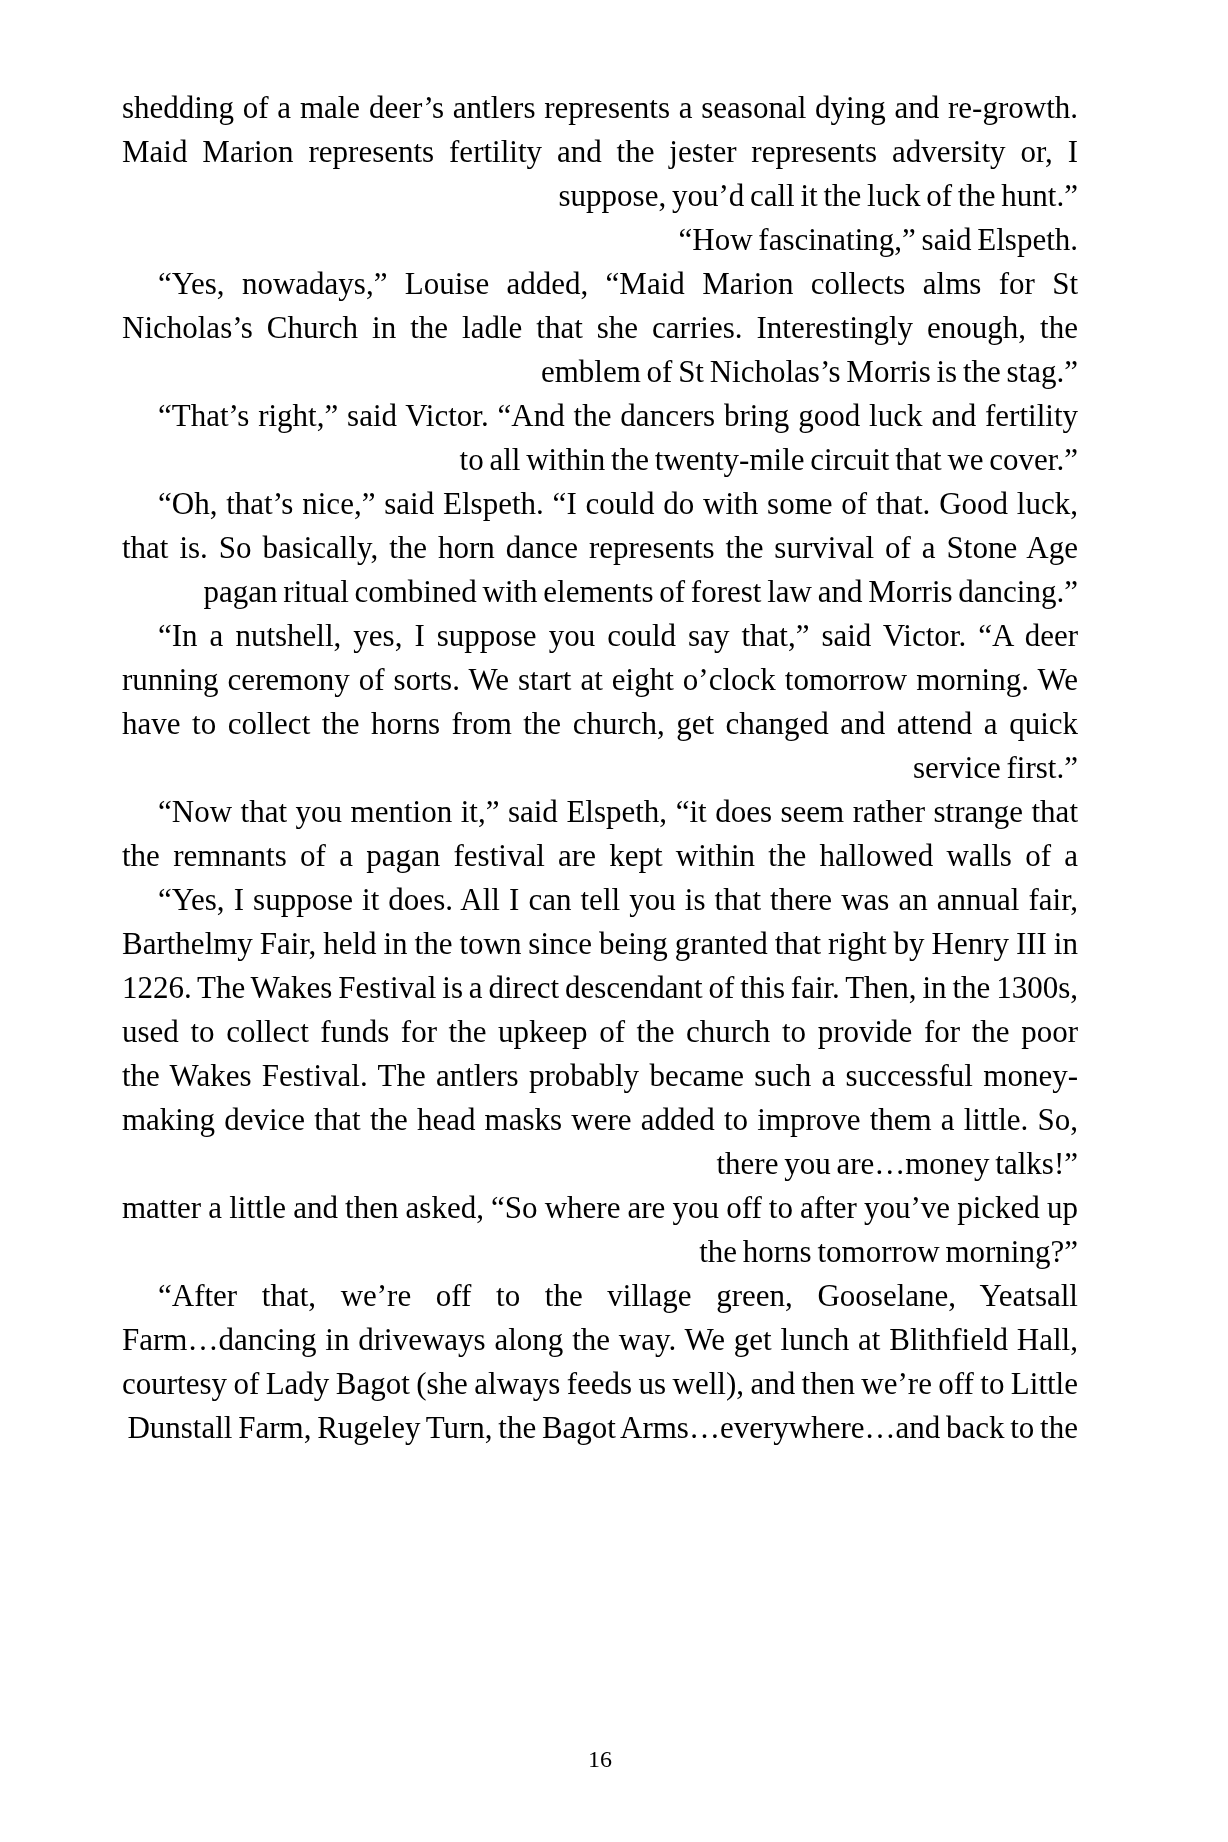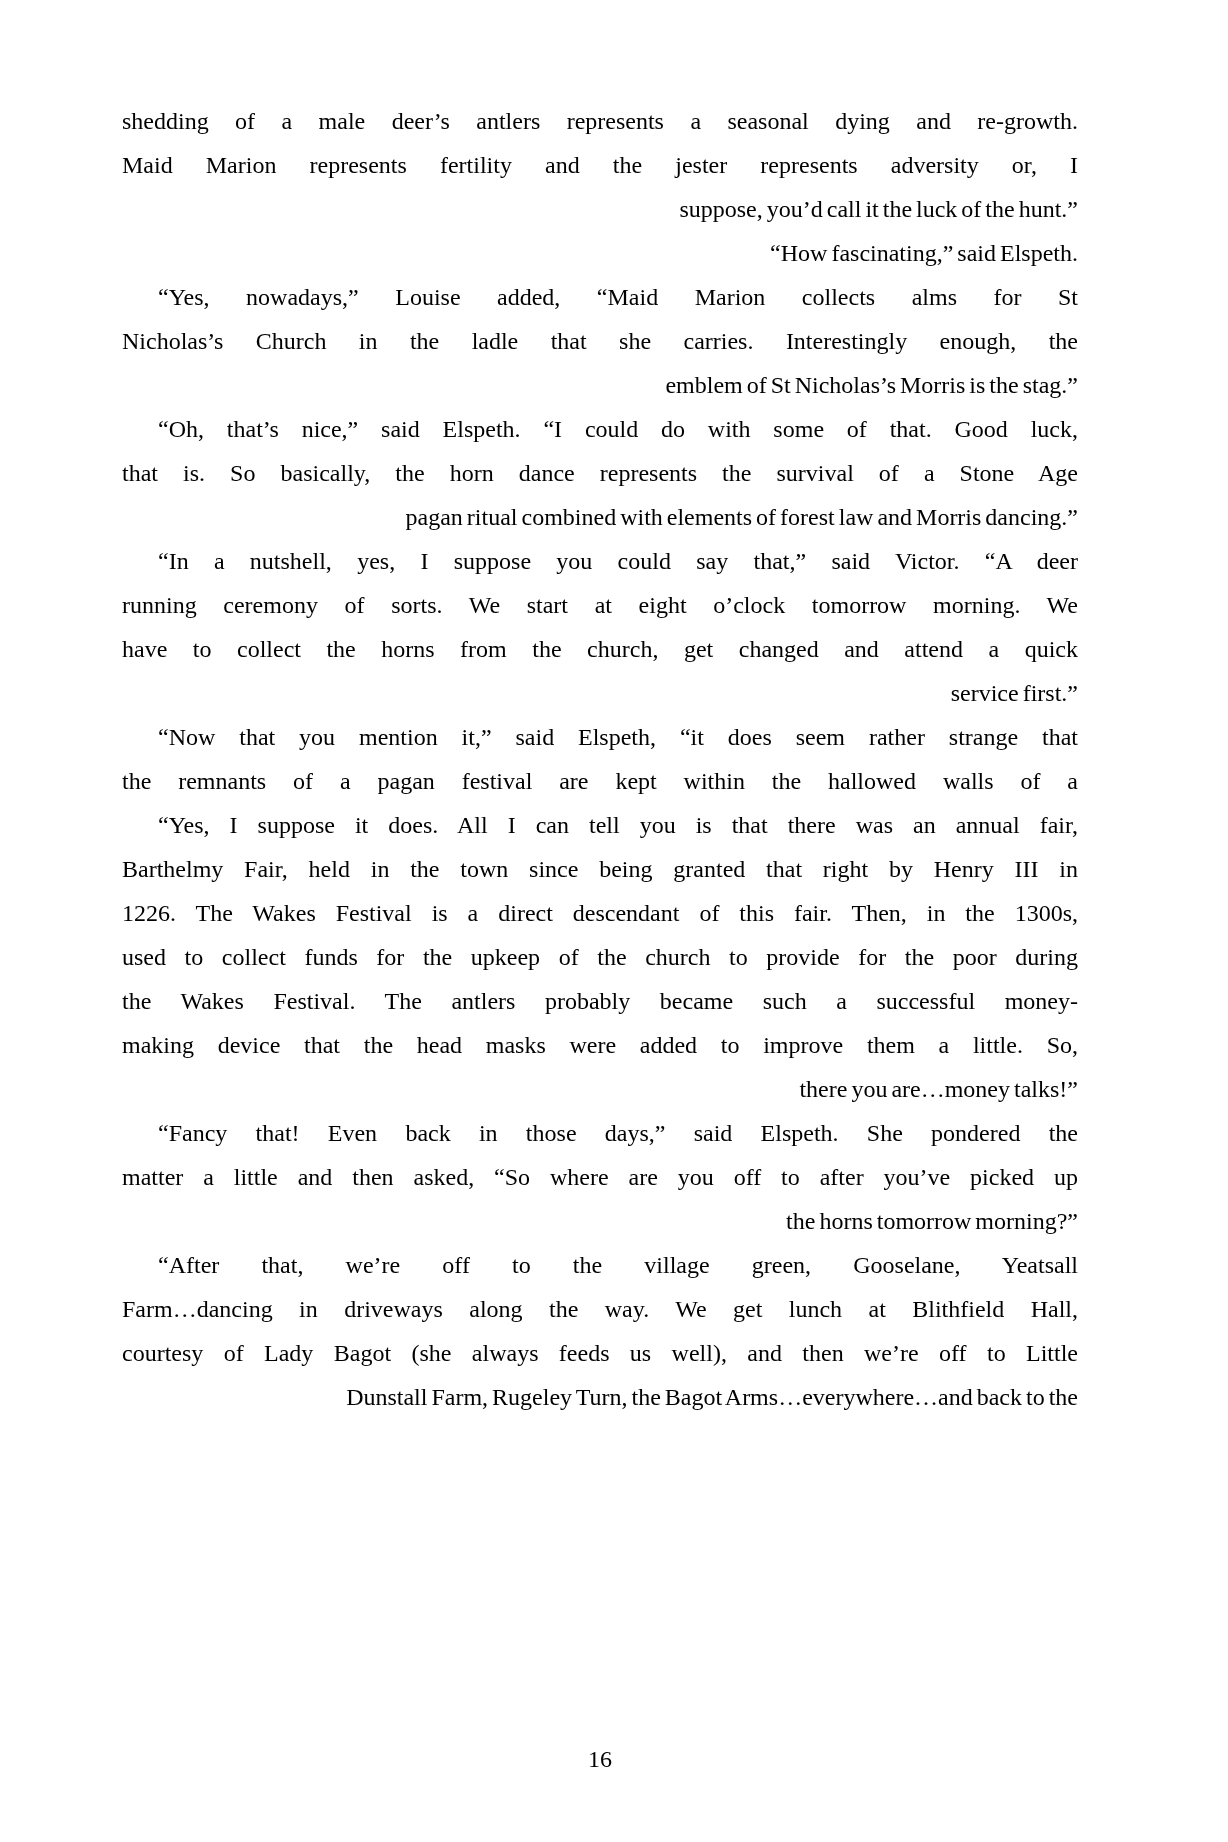--- a/index.html
+++ b/index.html
@@ -12,23 +12,23 @@
     width: 1228px;
     height: 1842px;
     background: #ffffff;
     color: #000000;
     font-family: "Liberation Serif", "DejaVu Serif", serif;
     overflow: hidden;
   }
   .text-block {
     position: absolute;
     left: 122px;
-    top: 99px;
+    top: 86px;
     width: 956px;
-    font-size: 24px;
+    font-size: 31px;
     line-height: 44px;
     word-spacing: -2px;
     hyphens: none;
   }
   .paragraph {
     margin: 0;
     padding: 0;
   }
   .line {
     height: 44px;
@@ -64,20 +64,24 @@
       </div>
       <div class="paragraph">
         <div class="line indent">“How fascinating,” said Elspeth.</div>
       </div>
       <div class="paragraph">
         <div class="line jl indent">“Yes, nowadays,” Louise added, “Maid Marion collects alms for St</div>
         <div class="line jl">Nicholas’s Church in the ladle that she carries. Interestingly enough, the</div>
         <div class="line">emblem of St Nicholas’s Morris is the stag.”</div>
       </div>
       <div class="paragraph">
+        <div class="line jl indent">“That’s right,” said Victor. “And the dancers bring good luck and fertility</div>
+        <div class="line">to all within the twenty-mile circuit that we cover.”</div>
+      </div>
+      <div class="paragraph">
         <div class="line jl indent">“Oh, that’s nice,” said Elspeth. “I could do with some of that. Good luck,</div>
         <div class="line jl">that is. So basically, the horn dance represents the survival of a Stone Age</div>
         <div class="line">pagan ritual combined with elements of forest law and Morris dancing.”</div>
       </div>
       <div class="paragraph">
         <div class="line jl indent">“In a nutshell, yes, I suppose you could say that,” said Victor. “A deer</div>
         <div class="line jl">running ceremony of sorts. We start at eight o’clock tomorrow morning. We</div>
         <div class="line jl">have to collect the horns from the church, get changed and attend a quick</div>
         <div class="line">service first.”</div>
       </div>
@@ -88,21 +92,20 @@
       <div class="paragraph">
         <div class="line jl indent">“Yes, I suppose it does. All I can tell you is that there was an annual fair,</div>
         <div class="line jl">Barthelmy Fair, held in the town since being granted that right by Henry III in</div>
         <div class="line jl">1226. The Wakes Festival is a direct descendant of this fair. Then, in the 1300s,</div>
         <div class="line jl">used to collect funds for the upkeep of the church to provide for the poor during</div>
         <div class="line jl">the Wakes Festival. The antlers probably became such a successful money-</div>
         <div class="line jl">making device that the head masks were added to improve them a little. So,</div>
         <div class="line">there you are…money talks!”</div>
       </div>
       <div class="paragraph">
-        <div class="line jl indent">“Fancy that! Even back in those days,” said Elspeth. She pondered the</div>
         <div class="line jl">matter a little and then asked, “So where are you off to after you’ve picked up</div>
         <div class="line">the horns tomorrow morning?”</div>
       </div>
       <div class="paragraph">
         <div class="line jl indent">“After that, we’re off to the village green, Gooselane, Yeatsall</div>
         <div class="line jl">Farm…dancing in driveways along the way. We get lunch at Blithfield Hall,</div>
         <div class="line jl">courtesy of Lady Bagot (she always feeds us well), and then we’re off to Little</div>
         <div class="line">Dunstall Farm, Rugeley Turn, the Bagot Arms…everywhere…and back to the</div>
       </div>
     </section>

